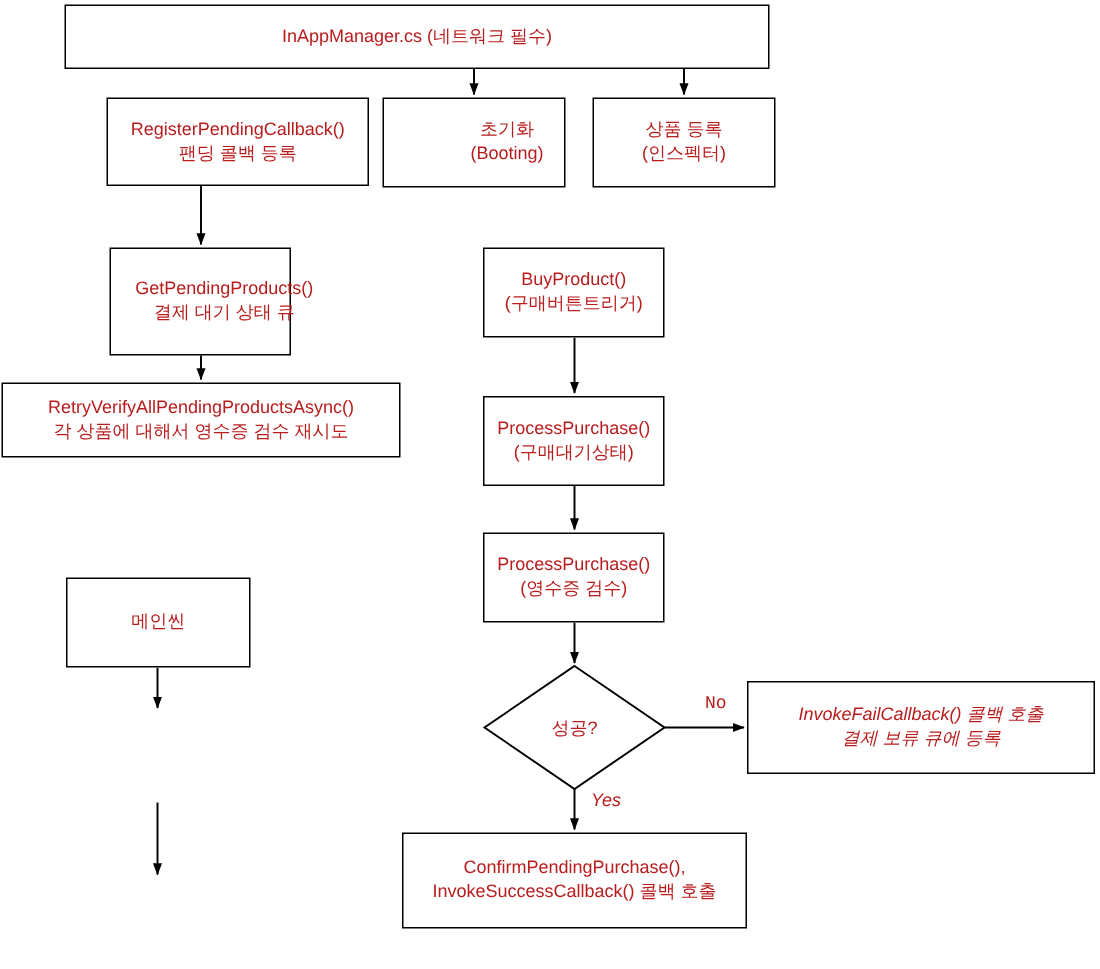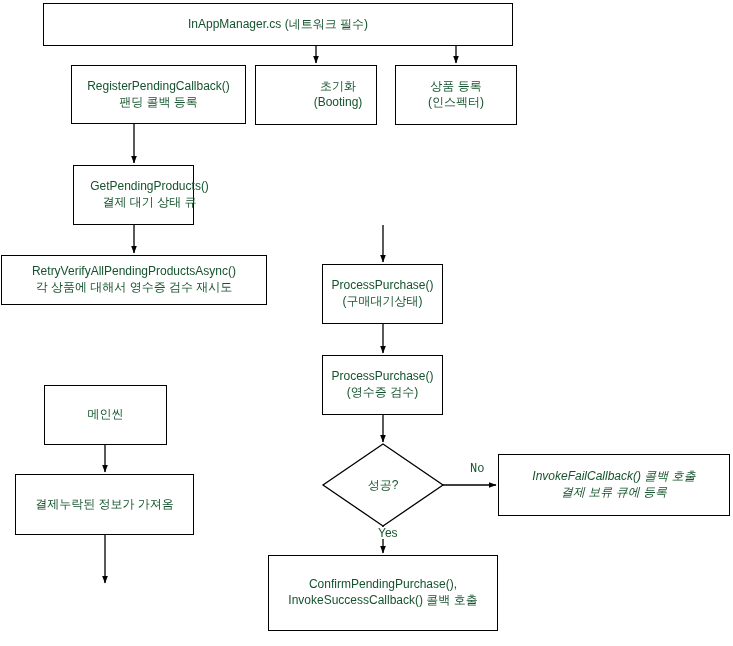--- a/index.html
+++ b/index.html
@@ -3,21 +3,21 @@
 <meta charset="utf-8">
 <style>
   * { margin: 0; padding: 0; box-sizing: border-box; }
   html, body { background: #ffffff; }
   .canvas {
     position: relative;
     width: 733px;
     height: 646px;
     background: #ffffff;
     font-family: "Liberation Sans", "DejaVu Sans", sans-serif;
-    color: #14532d;
+    color: #b91c1c;
     overflow: hidden;
   }
   .edges-layer {
     position: absolute;
     left: 0; top: 0;
     width: 733px; height: 646px;
   }
   .node {
     position: absolute;
     background: #ffffff;
@@ -89,42 +89,43 @@
   <div class="node" style="left:43px; top:3px; width:470px; height:43px;">InAppManager.cs (네트워크 필수)</div>
 
   <div class="node" style="left:47px; top:65px; width:175px; height:59px;margin-left:24px;">RegisterPendingCallback()
 팬딩 콜백 등록</div>
 
   <div class="node" style="left:255px; top:65px; width:122px; height:60px;padding-left:48px;">초기화(Booting)</div>
 
   <div class="node" style="left:395px; top:65px; width:122px; height:60px;">상품 등록
 (인스펙터)</div>
 
-  <div class="node" style="left:73px; top:165px; width:121px; height:60px;padding-left:36px;">GetPendingProducts()
+  <div class="node" style="left:73px; top:165px; width:121px; height:72px;padding-left:36px;">GetPendingProducts()
 결제 대기 상태 큐</div>
 
   <div class="node" style="left:1px; top:255px; width:266px; height:50px;">RetryVerifyAllPendingProductsAsync()
 각 상품에 대해서 영수증 검수 재시도</div>
 
+  <div class="node" style="left:322px; top:165px; width:121px; height:60px;">BuyProduct()
+(구매버튼트리거)</div>
 
   <div class="node" style="left:322px; top:264px; width:121px; height:60px;">ProcessPurchase()
 (구매대기상태)</div>
 
   <div class="node" style="left:322px; top:355px; width:121px; height:60px;">ProcessPurchase()
 (영수증 검수)</div>
 
   <div class="decision-label" style="left:323px; top:444px; width:120px; height:82px;">성공?</div>
 
   <div class="node" style="left:498px; top:454px; width:232px; height:62px;font-style:italic;">InvokeFailCallback() 콜백 호출
 결제 보류 큐에 등록</div>
 
-  <div class="node" style="left:268px; top:555px; width:230px; height:76px;">ConfirmPendingPurchase(),
+  <div class="node" style="left:268px; top:555px; width:230px; height:64px;">ConfirmPendingPurchase(),
 InvokeSuccessCallback() 콜백 호출</div>
 
   <div class="node" style="left:44px; top:385px; width:123px; height:60px;">메인씬</div>
 
-  <div class="node" style="left:15px; top:474px; width:179px; height:61px;">결제누락된 정보가 가져옴</div>
 
 
   <span class="edge-label" style="left:468px; top:463px;font-family:Liberation Mono, monospace;">No</span>
-  <span class="edge-label" style="left:376px; top:527px;">Yes</span>
+  <span class="edge-label" style="left:392px; top:527px;font-style:italic;">Yes</span>
 
 </div>
 
 </body></html>

